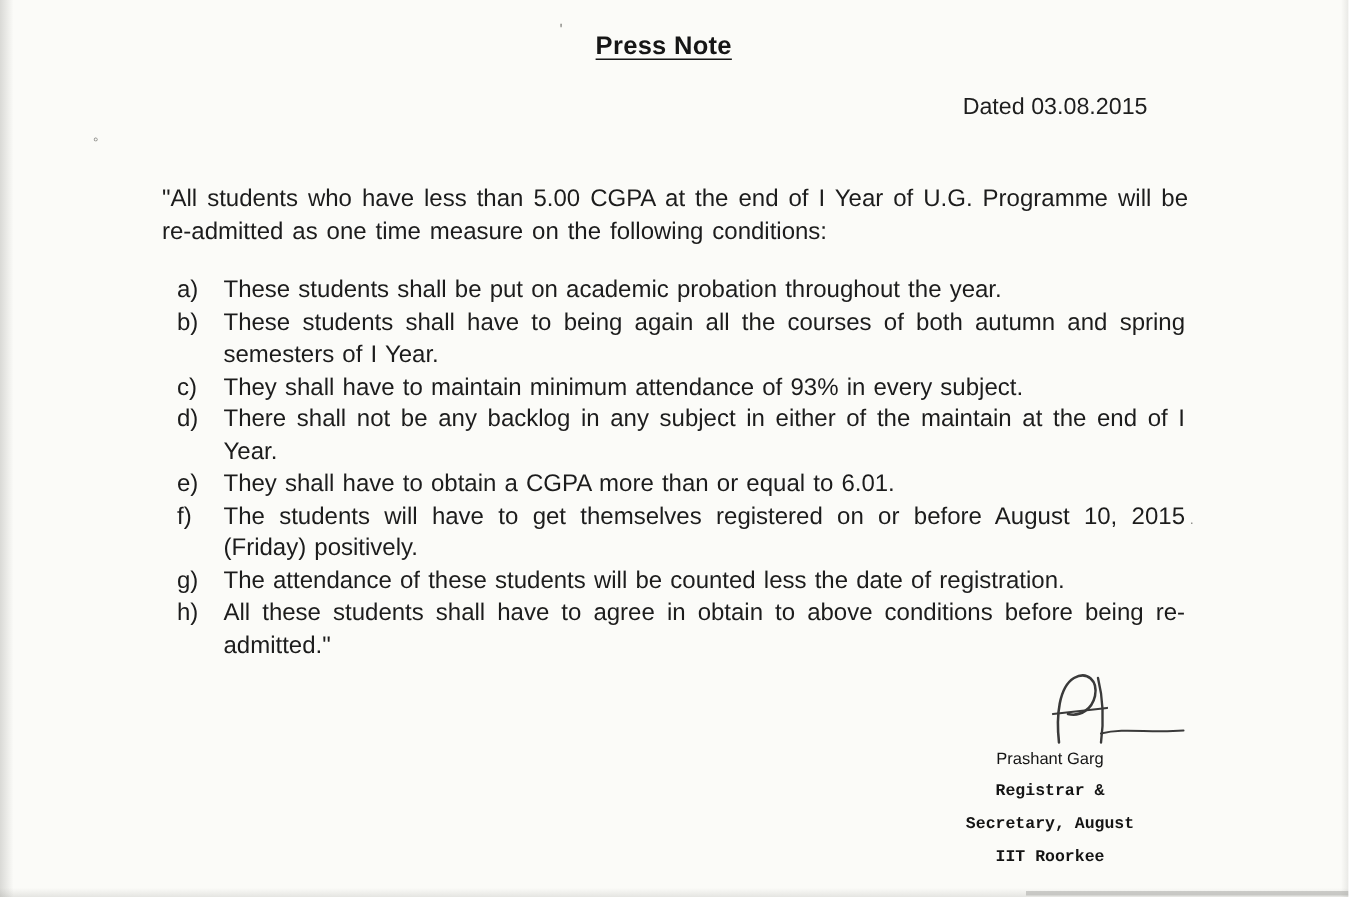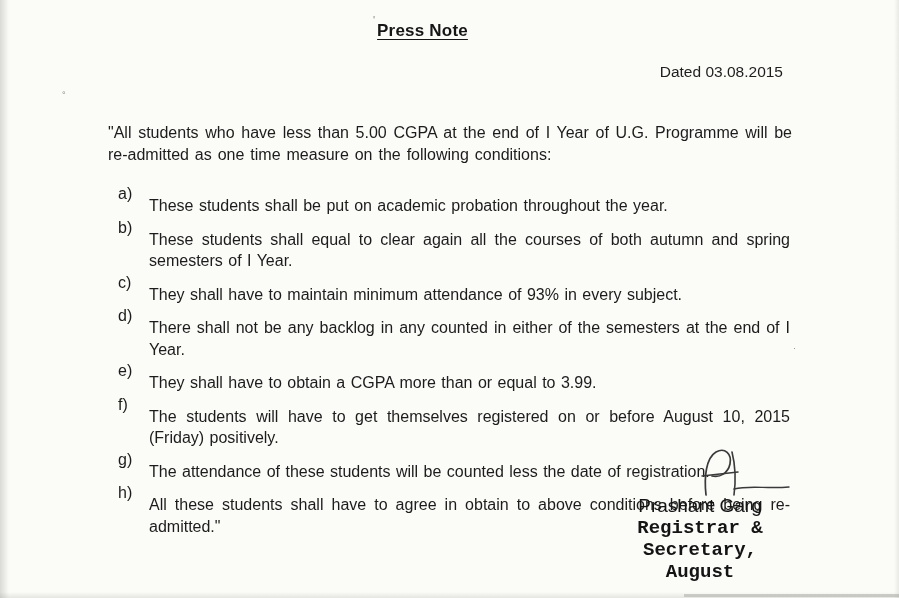--- a/index.html
+++ b/index.html
@@ -30,25 +30,26 @@
     left: 0;
     width: 845px;
     margin: 0;
     text-align: center;
     font-size: 17px;
     font-weight: 700;
     text-decoration: underline;
     text-underline-offset: 3px;
     letter-spacing: 0.2px;
     color: #161616;
+    padding-left: 20px;
   }
   .doc-date {
     position: absolute;
     top: 63px;
-    right: 116px;
+    right: 134px;
     font-size: 15.5px;
     color: #1e1e1e;
     margin-left: 21px;
   }
   .intro-paragraph {
     position: absolute;
     top: 122px;
     left: 108px;
     width: 684px;
     margin: 0;
@@ -72,34 +73,33 @@
     display: flex;
     align-items: flex-start;
   }
   .condition-label {
     flex: 0 0 31px;
   }
   .condition-text {
     flex: 1 1 auto;
     text-align: justify;
     word-spacing: 1px;
-    margin-top: 12px;
   }
   .signature-scribble {
     position: absolute;
     top: 445px;
     left: 692px;
   }
   .signatory-block {
     position: absolute;
     top: 495px;
     left: 610px;
     width: 180px;
     text-align: center;
-    font-size: 19px;
+    font-size: 11px;
     line-height: 22px;
     color: #141414;
   }
   .signatory-name {
     font-weight: 400;
   }
   .signatory-line-bold {
     font-weight: 700;
     font-family: Liberation Mono, monospace;
   }
@@ -137,33 +137,33 @@
 
   <p class="intro-paragraph">"All students who have less than 5.00 CGPA at the end of I Year of U.G. Programme will be re-admitted as one time measure on the following conditions:</p>
 
   <ul class="conditions-list">
     <li class="condition-row">
       <span class="condition-label">a)</span>
       <span class="condition-text">These students shall be put on academic probation throughout the year.</span>
     </li>
     <li class="condition-row">
       <span class="condition-label">b)</span>
-      <span class="condition-text">These students shall equal to clear again all the courses of both autumn and spring semesters of I Year.</span>
+      <span class="condition-text">These students shall have to being again all the courses of both autumn and spring semesters of I Year.</span>
     </li>
     <li class="condition-row">
       <span class="condition-label">c)</span>
       <span class="condition-text">They shall have to maintain minimum attendance of 93% in every subject.</span>
     </li>
     <li class="condition-row">
       <span class="condition-label">d)</span>
-      <span class="condition-text">There shall not be any backlog in any counted in either of the semesters at the end of I Year.</span>
+      <span class="condition-text">There shall not be any backlog in any subject in either of the maintain at the end of I Year.</span>
     </li>
     <li class="condition-row">
       <span class="condition-label">e)</span>
-      <span class="condition-text">They shall have to obtain a CGPA more than or equal to 3.99.</span>
+      <span class="condition-text">They shall have to obtain a CGPA more than or equal to 6.01.</span>
     </li>
     <li class="condition-row">
       <span class="condition-label">f)</span>
       <span class="condition-text">The students will have to get themselves registered on or before August 10, 2015 (Friday) positively.</span>
     </li>
     <li class="condition-row">
       <span class="condition-label">g)</span>
       <span class="condition-text">The attendance of these students will be counted less the date of registration.</span>
     </li>
     <li class="condition-row">
@@ -178,17 +178,18 @@
       <path d="M10 31 L46 27" stroke="#3a3a3a" stroke-width="1.5" fill="none" stroke-linecap="round"></path>
       <path d="M40 7 C43 19 44 35 42 50" stroke="#3a3a3a" stroke-width="1.6" fill="none" stroke-linecap="round"></path>
       <path d="M42 44 C58 40 74 44 97 42" stroke="#3a3a3a" stroke-width="1.4" fill="none" stroke-linecap="round"></path>
     </svg>
   </div>
 
   <div class="signatory-block">
     <div class="signatory-name">Prashant Garg</div>
     <div class="signatory-line-bold">Registrar &amp;</div>
     <div class="signatory-line-bold">Secretary, August</div>
+    <div class="signatory-line-bold">IIT Roorkee</div>
   </div>
 
   <div class="bottom-edge-streak"></div>
 
 </div>
 
 </body></html>

